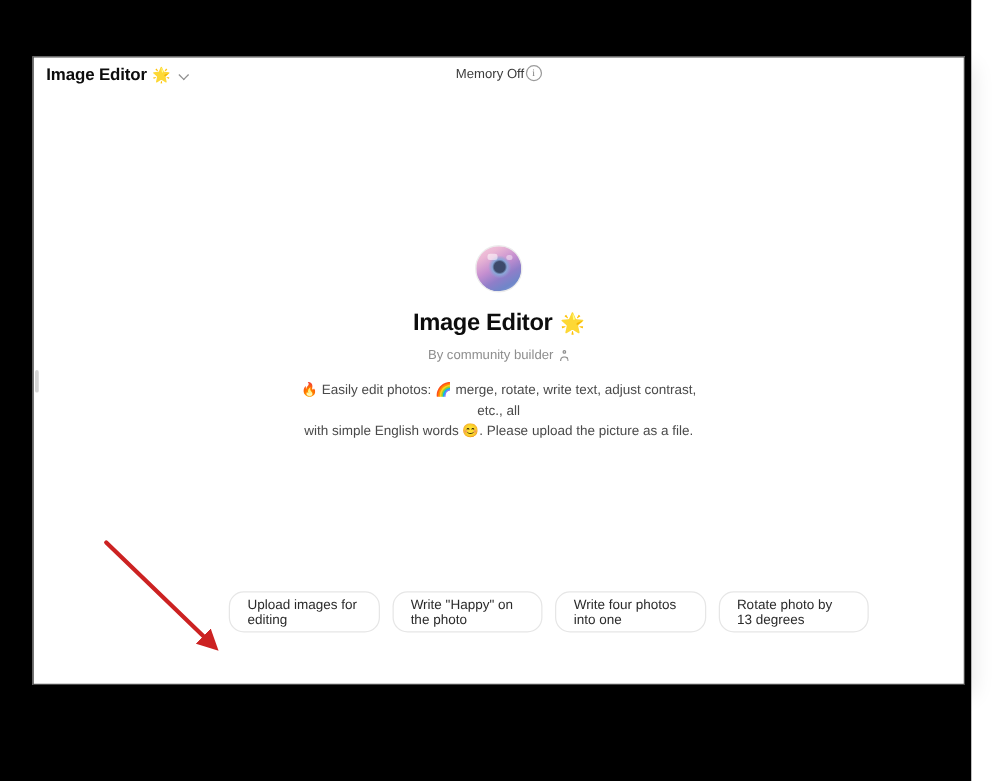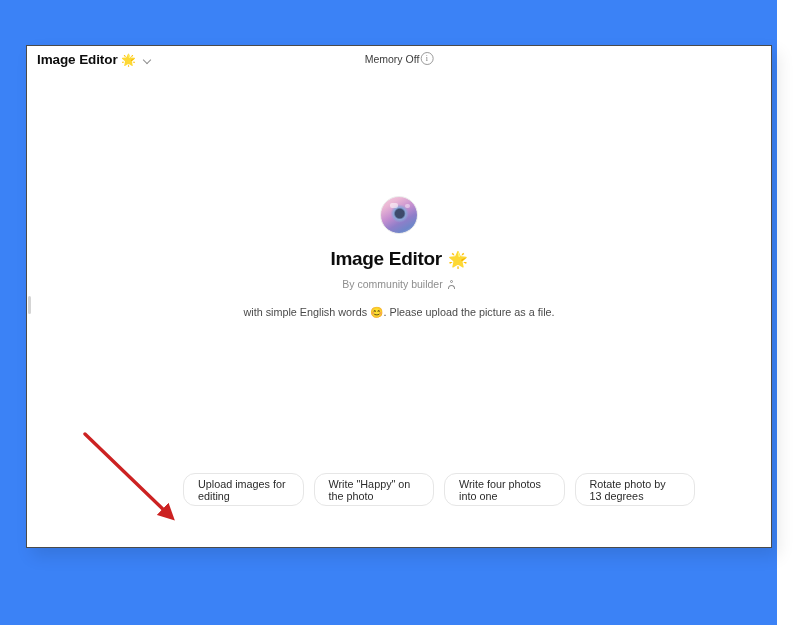--- a/index.html
+++ b/index.html
@@ -9,21 +9,21 @@
     height: 625px;
     background: #ffffff;
     font-family: "Liberation Sans", sans-serif;
     overflow: hidden;
   }
 
   #page {
     position: relative;
     width: 777px;
     height: 625px;
-    background: #3b82f6;
+    background: #000000;
   }
 
   
   .window {
     position: absolute;
     left: 26px;
     top: 45px;
     width: 746px;
     height: 503px;
     background: #ffffff;
@@ -271,20 +271,21 @@
         <span>Image Editor</span>
         <span class="emoji">🌟</span>
       </div>
 
       <div class="byline">
         <span>By community builder</span>
         <span class="person-icon"></span>
       </div>
 
       <div class="desc">
+        <div>🔥 Easily edit photos: 🌈 merge, rotate, write text, adjust contrast, etc., all</div>
         <div>with simple English words 😊. Please upload the picture as a file.</div>
       </div>
 
     </div>
 
     <div class="chips">
       <div class="chip">Upload images for editing</div>
       <div class="chip">Write "Happy" on the photo</div>
       <div class="chip">Write four photos into one</div>
       <div class="chip">Rotate photo by 13 degrees</div>

